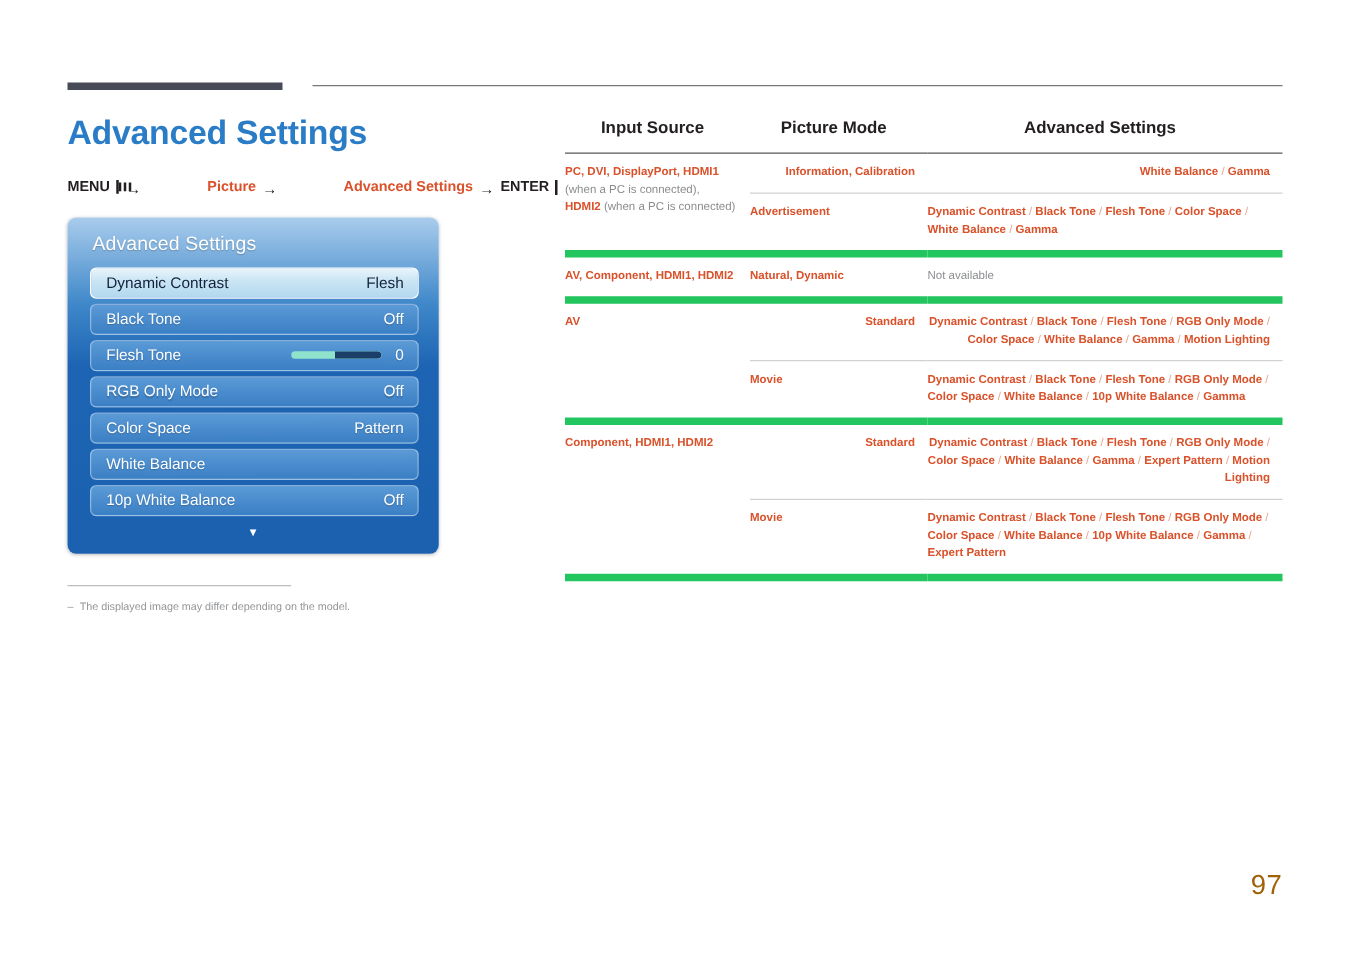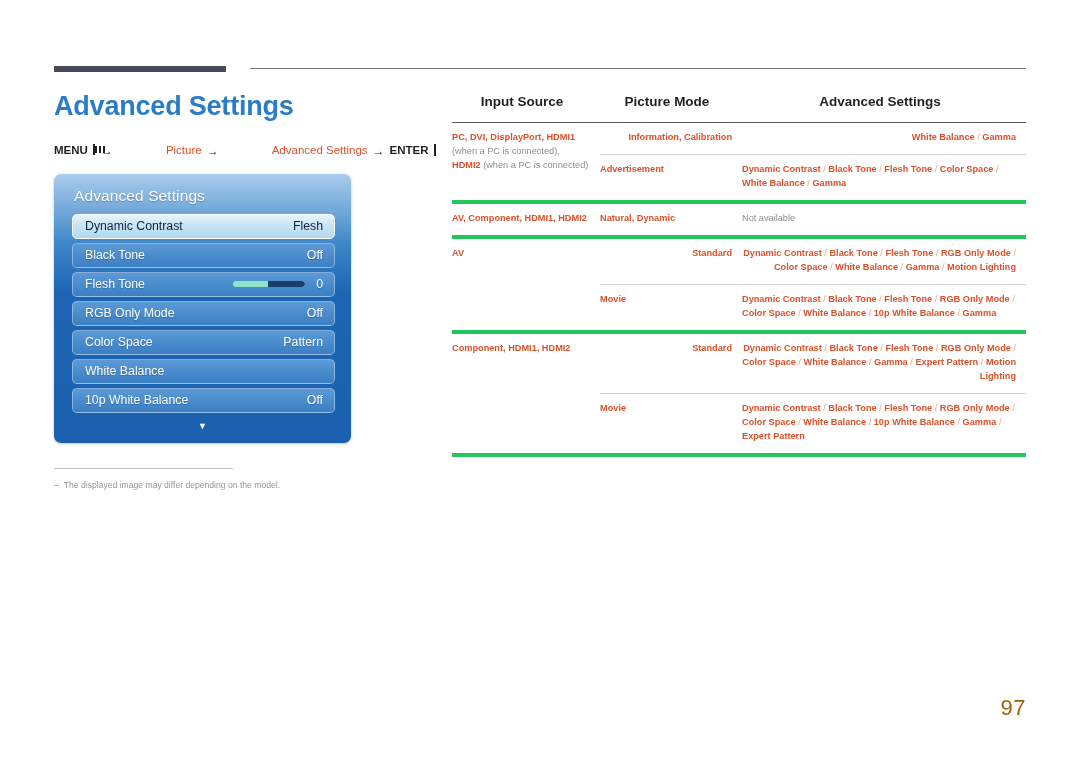--- a/index.html
+++ b/index.html
@@ -63,21 +63,21 @@
     font-size: 11.5px;
     font-weight: bold;
     color: #231f20;
     display: flex;
     gap: 4px;
     white-space: nowrap;
     margin-bottom: 16px;
   }
   .breadcrumb .crumb-orange {
     color: #d9522b;
-    font-weight: normal;
+    font-weight: bold;
     margin-left: 48px;
   }
   .breadcrumb .arrow {
     font-size: 12px;
     color: #231f20;
     padding: 0 1px;
   }
   .icon-menu {
     display: inline-block;
     width: 15px;
@@ -230,21 +230,21 @@
     vertical-align: bottom;
   }
   table.spec td {
     font-size: 9.2px;
     vertical-align: top;
     padding: 8px 10px 9px 0;
     line-height: 1.52;
     color: #d9522b;
     font-weight: bold;
   }
-  td.grp-sep { border-bottom: 4px solid #22c55e; }
+  td.grp-sep { border-bottom: 6px solid #22c55e; }
   td.sub-sep { border-bottom: 1px solid #d0d2d3; text-align: right; }
   .muted {
     color: #8b8d8f;
     font-weight: normal;
   }
   .sep {
     color: #e9a68e;
     font-weight: normal;
   }
 

